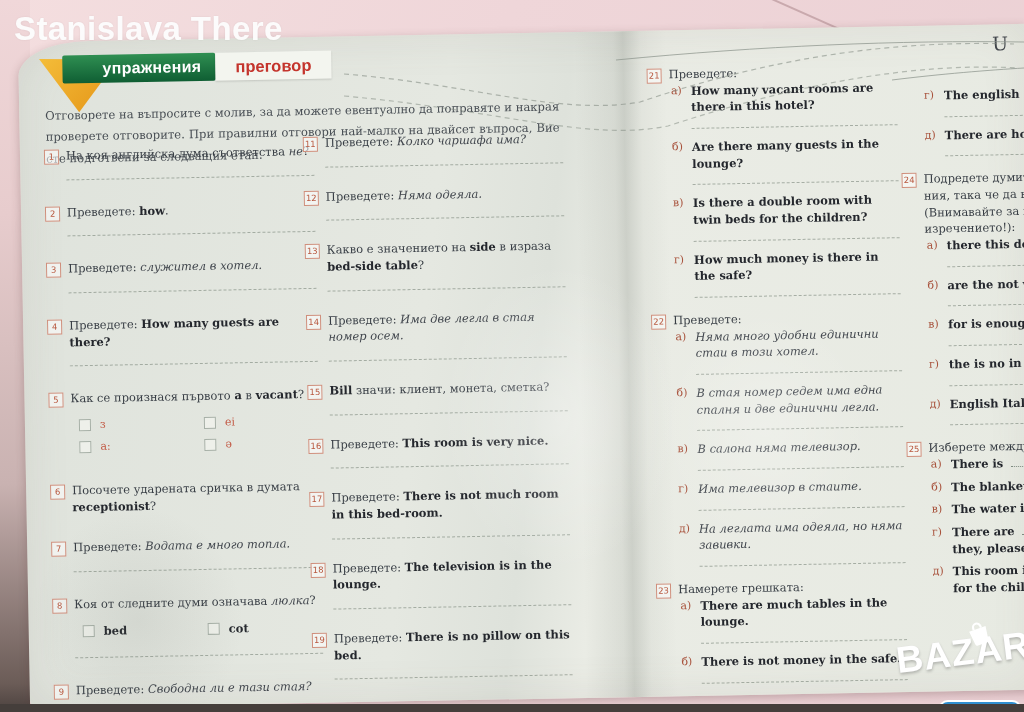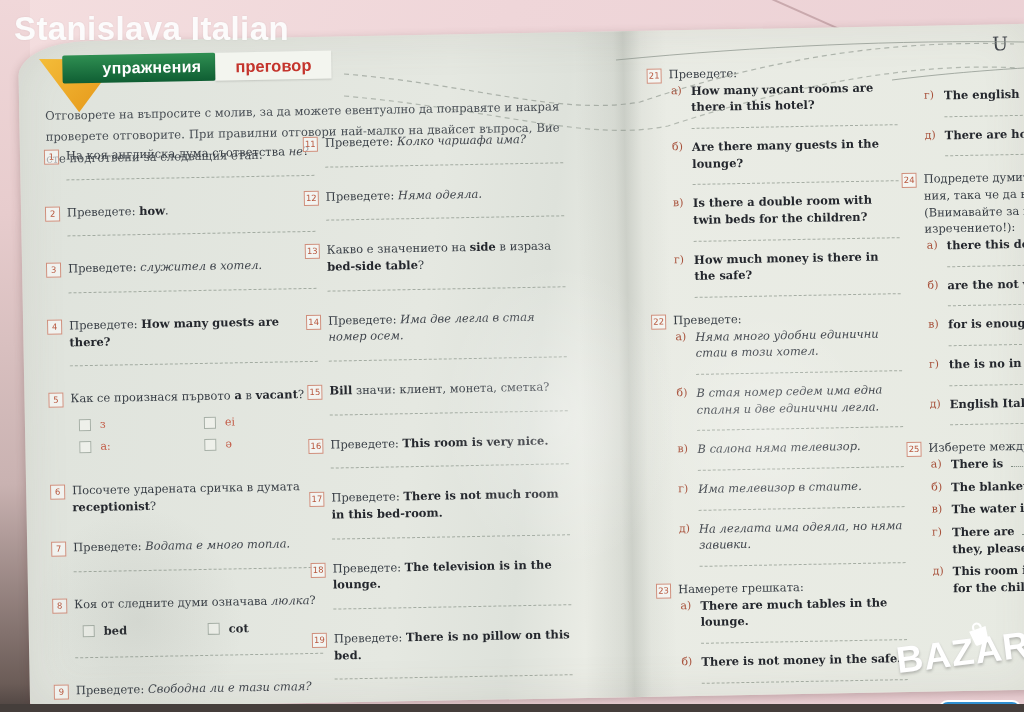--- a/index.html
+++ b/index.html
@@ -389,14 +389,14 @@
     <svg class="bagicon" width="26" height="26" viewBox="0 0 24 24">
       <path d="M4 8 H20 L18.4 21 a2 2 0 0 1 -2 1.8 H7.6 a2 2 0 0 1 -2 -1.8 Z" fill="#ffffff"></path>
       <path d="M8.5 8 V6.5 a3.5 3.5 0 0 1 7 0 V8" fill="none" stroke="#ffffff" stroke-width="2"></path>
     </svg>
   </div>
   <div class="minilogo">
       <span class="dot"></span>
     </div>
 
   <div class="bottom-strip"></div>
-  <div class="watermark">Stanislava Italian</div>
+  <div class="watermark">Stanislava There</div>
 </div>
 
 </body></html>

